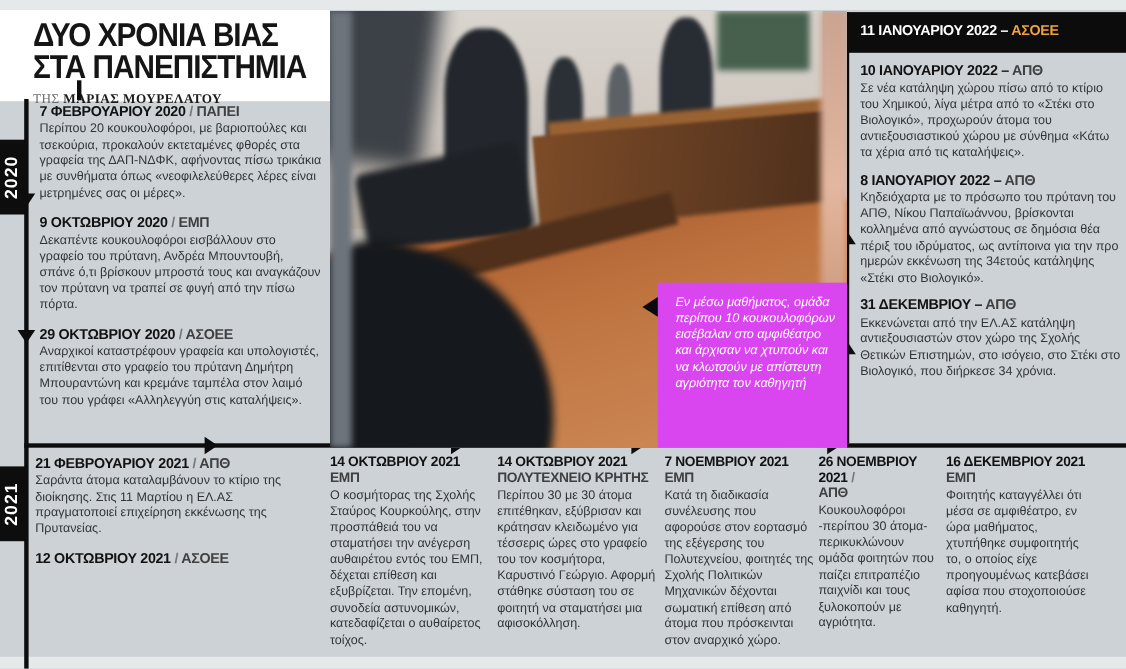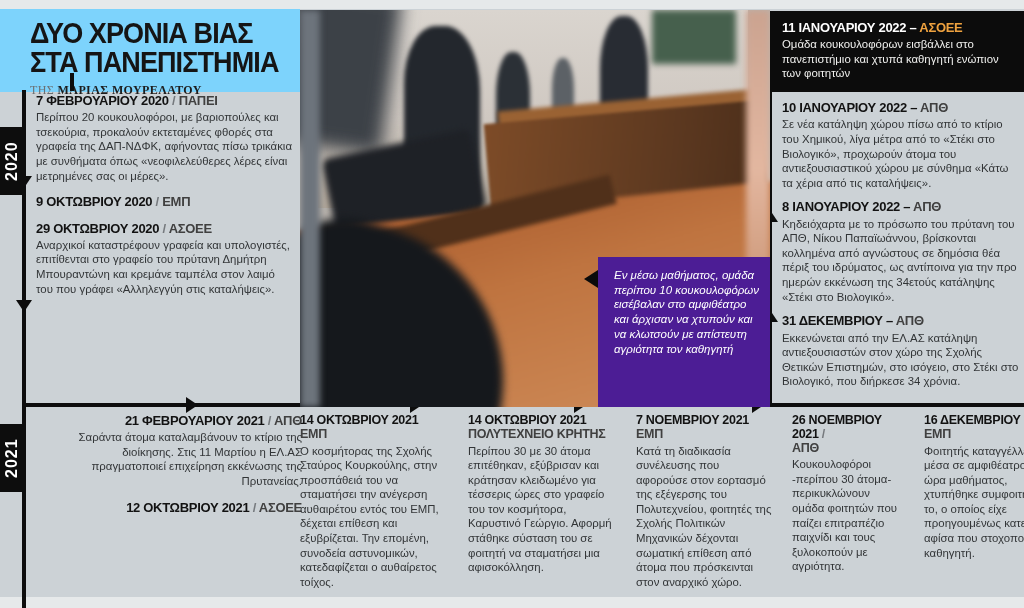--- a/index.html
+++ b/index.html
@@ -7,21 +7,21 @@
        background:#ccd2d6;font-family:"Liberation Sans",sans-serif;}
   #stage{position:absolute;inset:0;}
 
   
   .strip{position:absolute;left:0;width:1024px;background:#e6e9ea;}
   #strip-top{top:0;height:9px}
   #strip-bottom{top:597px;height:11px}
 
   
   #title-block{position:absolute;left:0;top:9px;width:300px;height:83px;
-               background:#7dd3fc;box-sizing:border-box;padding:10px 5px 0 30px;}
+               background:#ffffff;box-sizing:border-box;padding:10px 5px 0 30px;}
   #title-block h1{margin:0;font-size:30px;line-height:.95;font-weight:bold;color:#151515;
                   letter-spacing:-1px;white-space:nowrap;transform:scaleX(.9);transform-origin:left top;}
   .byline{margin-top:7px;font-family:"Liberation Serif",serif;font-size:12px;letter-spacing:.4px;color:#6b6f72;}
   .byline .byline-name{font-weight:bold;color:#1d1d1d;}
 
   
   .tl{position:absolute;background:#0d0d0d;}
   #tick-top{left:70px;top:73px;width:4px;height:18px;}
   #vline-left{left:22px;top:90px;width:4px;height:518px;}
   #hline{left:22px;top:403px;width:1002px;height:4px;}
@@ -54,23 +54,23 @@
   
   #col-2022{position:absolute;left:770px;top:11px;width:254px;}
   #col-2022 .entry{padding:0 4px 0 12px;margin-bottom:10px;}
   #col-2022 .sep{color:inherit;}
   #col-2022 .entry.hl{background:#0c0c0c;padding:10px 14px 11px 12px;margin-bottom:9px;}
   #col-2022 .entry.hl .hdr,#col-2022 .entry.hl .date,#col-2022 .entry.hl .sep{color:#fff;}
   #col-2022 .entry.hl .inst{color:#efa23f;}
   #col-2022 .entry.hl .body{color:#f0f0ee;}
 
   
-  #bottom-a{position:absolute;left:50px;top:414px;width:252px;text-align:right;}
+  #bottom-a{position:absolute;left:32px;top:414px;width:252px;}
   #bottom-cols{position:absolute;left:300px;top:414px;width:724px;
-               display:grid;grid-template-columns:148px 148px 136px 112px 130px;column-gap:20px;}
+               display:grid;grid-template-columns:148px 148px 136px 112px 130px;column-gap:4px;}
   #bottom-cols .hdr{font-size:12.5px;}
   #bottom-cols .inst{display:block;}
 
   
   #photo{position:absolute;left:300px;top:10px;width:470px;height:397px;overflow:hidden;background:#b9b3ad;}
   #photo>div{position:absolute;}
   .ph-wall{left:18px;top:0;width:430px;height:198px;background:linear-gradient(180deg,#dad5cf 0%,#cfc8c1 55%,#b3a89b 100%);}
   .ph-board{left:352px;top:0;width:84px;height:54px;background:#46604d;filter:blur(3px);}
   .ph-corner{left:-18px;top:-22px;width:110px;height:160px;background:#3c4147;filter:blur(9px);transform:rotate(8deg);}
   .ph-fig1{left:104px;top:16px;width:76px;height:190px;background:#23272d;border-radius:42% 46% 6% 6%/30% 34% 0 0;filter:blur(2px);}
@@ -80,21 +80,21 @@
   .ph-bench-top{left:198px;top:90px;width:262px;height:20px;background:#9a6233;transform:rotate(-5deg);filter:blur(2px);}
   .ph-bench{left:188px;top:102px;width:276px;height:112px;background:linear-gradient(100deg,#7d4b27 0%,#5a371f 70%,#4a2d19 100%);transform:rotate(-5deg);filter:blur(1.5px);}
   .ph-object{left:28px;top:133px;width:152px;height:82px;background:#1e2126;transform:rotate(-12deg);filter:blur(3px);border-radius:8px;}
   .ph-desk{left:-24px;top:196px;width:530px;height:250px;background:linear-gradient(170deg,#a95b2d 0%,#bf7440 35%,#c98350 70%,#d19262 100%);transform:rotate(-6deg);filter:blur(2px);}
   .ph-desk-edge{left:-12px;top:204px;width:330px;height:30px;background:#50301a;transform:rotate(-14deg);filter:blur(2px);}
   .ph-person{left:-54px;top:222px;width:264px;height:266px;background:#15181c;transform:rotate(18deg);filter:blur(4px);border-radius:30% 60% 20% 20%;}
   .ph-strip-left{left:0;top:0;width:20px;height:100%;background:#6d747c;filter:blur(3px);}
   .ph-strip-right{left:446px;top:0;width:24px;height:100%;background:linear-gradient(180deg,#cba390 0%,#e3b7a0 40%,#b87a52 100%);filter:blur(3px);}
 
   
-  #caption{position:absolute;left:598px;top:257px;width:172px;height:150px;background:#4c1d95;
+  #caption{position:absolute;left:598px;top:257px;width:172px;height:150px;background:#d946ef;
            box-sizing:border-box;padding:11px 9px 6px 16px;}
   #caption::before{content:"";position:absolute;left:-14px;top:13px;width:0;height:0;
            border-top:9px solid transparent;border-bottom:9px solid transparent;border-right:14px solid #0a0a0a;}
   #caption .cap-txt{color:#ffffff;font-style:italic;font-size:11.5px;line-height:1.28;}
 </style>
 </head>
 <body>
 
 <div id="stage">
 
@@ -148,34 +148,34 @@
 
   <div id="col-2020">
 
       <div class="entry">
         <div class="hdr"><span class="date">7 ΦΕΒΡΟΥΑΡΙΟΥ 2020</span> <span class="sep">/</span> <span class="inst">ΠΑΠΕΙ</span></div>
         <div class="body">Περίπου 20 κουκουλοφόροι, με βαριοπούλες και τσεκούρια, προκαλούν εκτεταμένες φθορές στα γραφεία της ΔΑΠ-ΝΔΦΚ, αφήνοντας πίσω τρικάκια με συνθήματα όπως «νεοφιλελεύθερες λέρες είναι μετρημένες σας οι μέρες».</div>
       </div>
 
       <div class="entry">
         <div class="hdr"><span class="date">9 ΟΚΤΩΒΡΙΟΥ 2020</span> <span class="sep">/</span> <span class="inst">ΕΜΠ</span></div>
+        <div class="body">Δεκαπέντε κουκουλοφόροι εισβάλλουν στο γραφείο του πρύτανη, Ανδρέα Μπουντουβή, σπάνε ό,τι βρίσκουν μπροστά τους και αναγκάζουν τον πρύτανη να τραπεί σε φυγή από την πίσω πόρτα.</div>
       </div>
 
       <div class="entry">
         <div class="hdr"><span class="date">29 ΟΚΤΩΒΡΙΟΥ 2020</span> <span class="sep">/</span> <span class="inst">ΑΣΟΕΕ</span></div>
         <div class="body">Αναρχικοί καταστρέφουν γραφεία και υπολογιστές, επιτίθενται στο γραφείο του πρύτανη Δημήτρη Μπουραντώνη και κρεμάνε ταμπέλα στον λαιμό του που γράφει «Αλληλεγγύη στις καταλήψεις».</div>
       </div>
 
   </div>
 
   <div id="col-2022">
 
       <div class="entry hl">
         <div class="hdr"><span class="date">11 ΙΑΝΟΥΑΡΙΟΥ 2022</span> <span class="sep">–</span> <span class="inst">ΑΣΟΕΕ</span></div>
-        <div class="body">Ομάδα κουκουλοφόρων εισβάλλει στο πανεπιστήμιο και χτυπά καθηγητή ενώπιον των φοιτητών</div>
       </div>
 
       <div class="entry">
         <div class="hdr"><span class="date">10 ΙΑΝΟΥΑΡΙΟΥ 2022</span> <span class="sep">–</span> <span class="inst">ΑΠΘ</span></div>
         <div class="body">Σε νέα κατάληψη χώρου πίσω από το κτίριο του Χημικού, λίγα μέτρα από το «Στέκι στο Βιολογικό», προχωρούν άτομα του αντιεξουσιαστικού χώρου με σύνθημα «Κάτω τα χέρια από τις καταλήψεις».</div>
       </div>
 
       <div class="entry">
         <div class="hdr"><span class="date">8 ΙΑΝΟΥΑΡΙΟΥ 2022</span> <span class="sep">–</span> <span class="inst">ΑΠΘ</span></div>
         <div class="body">Κηδειόχαρτα με το πρόσωπο του πρύτανη του ΑΠΘ, Νίκου Παπαϊωάννου, βρίσκονται κολλημένα από αγνώστους σε δημόσια θέα πέριξ του ιδρύματος, ως αντίποινα για την προ ημερών εκκένωση της 34ετούς κατάληψης «Στέκι στο Βιολογικό».</div>

